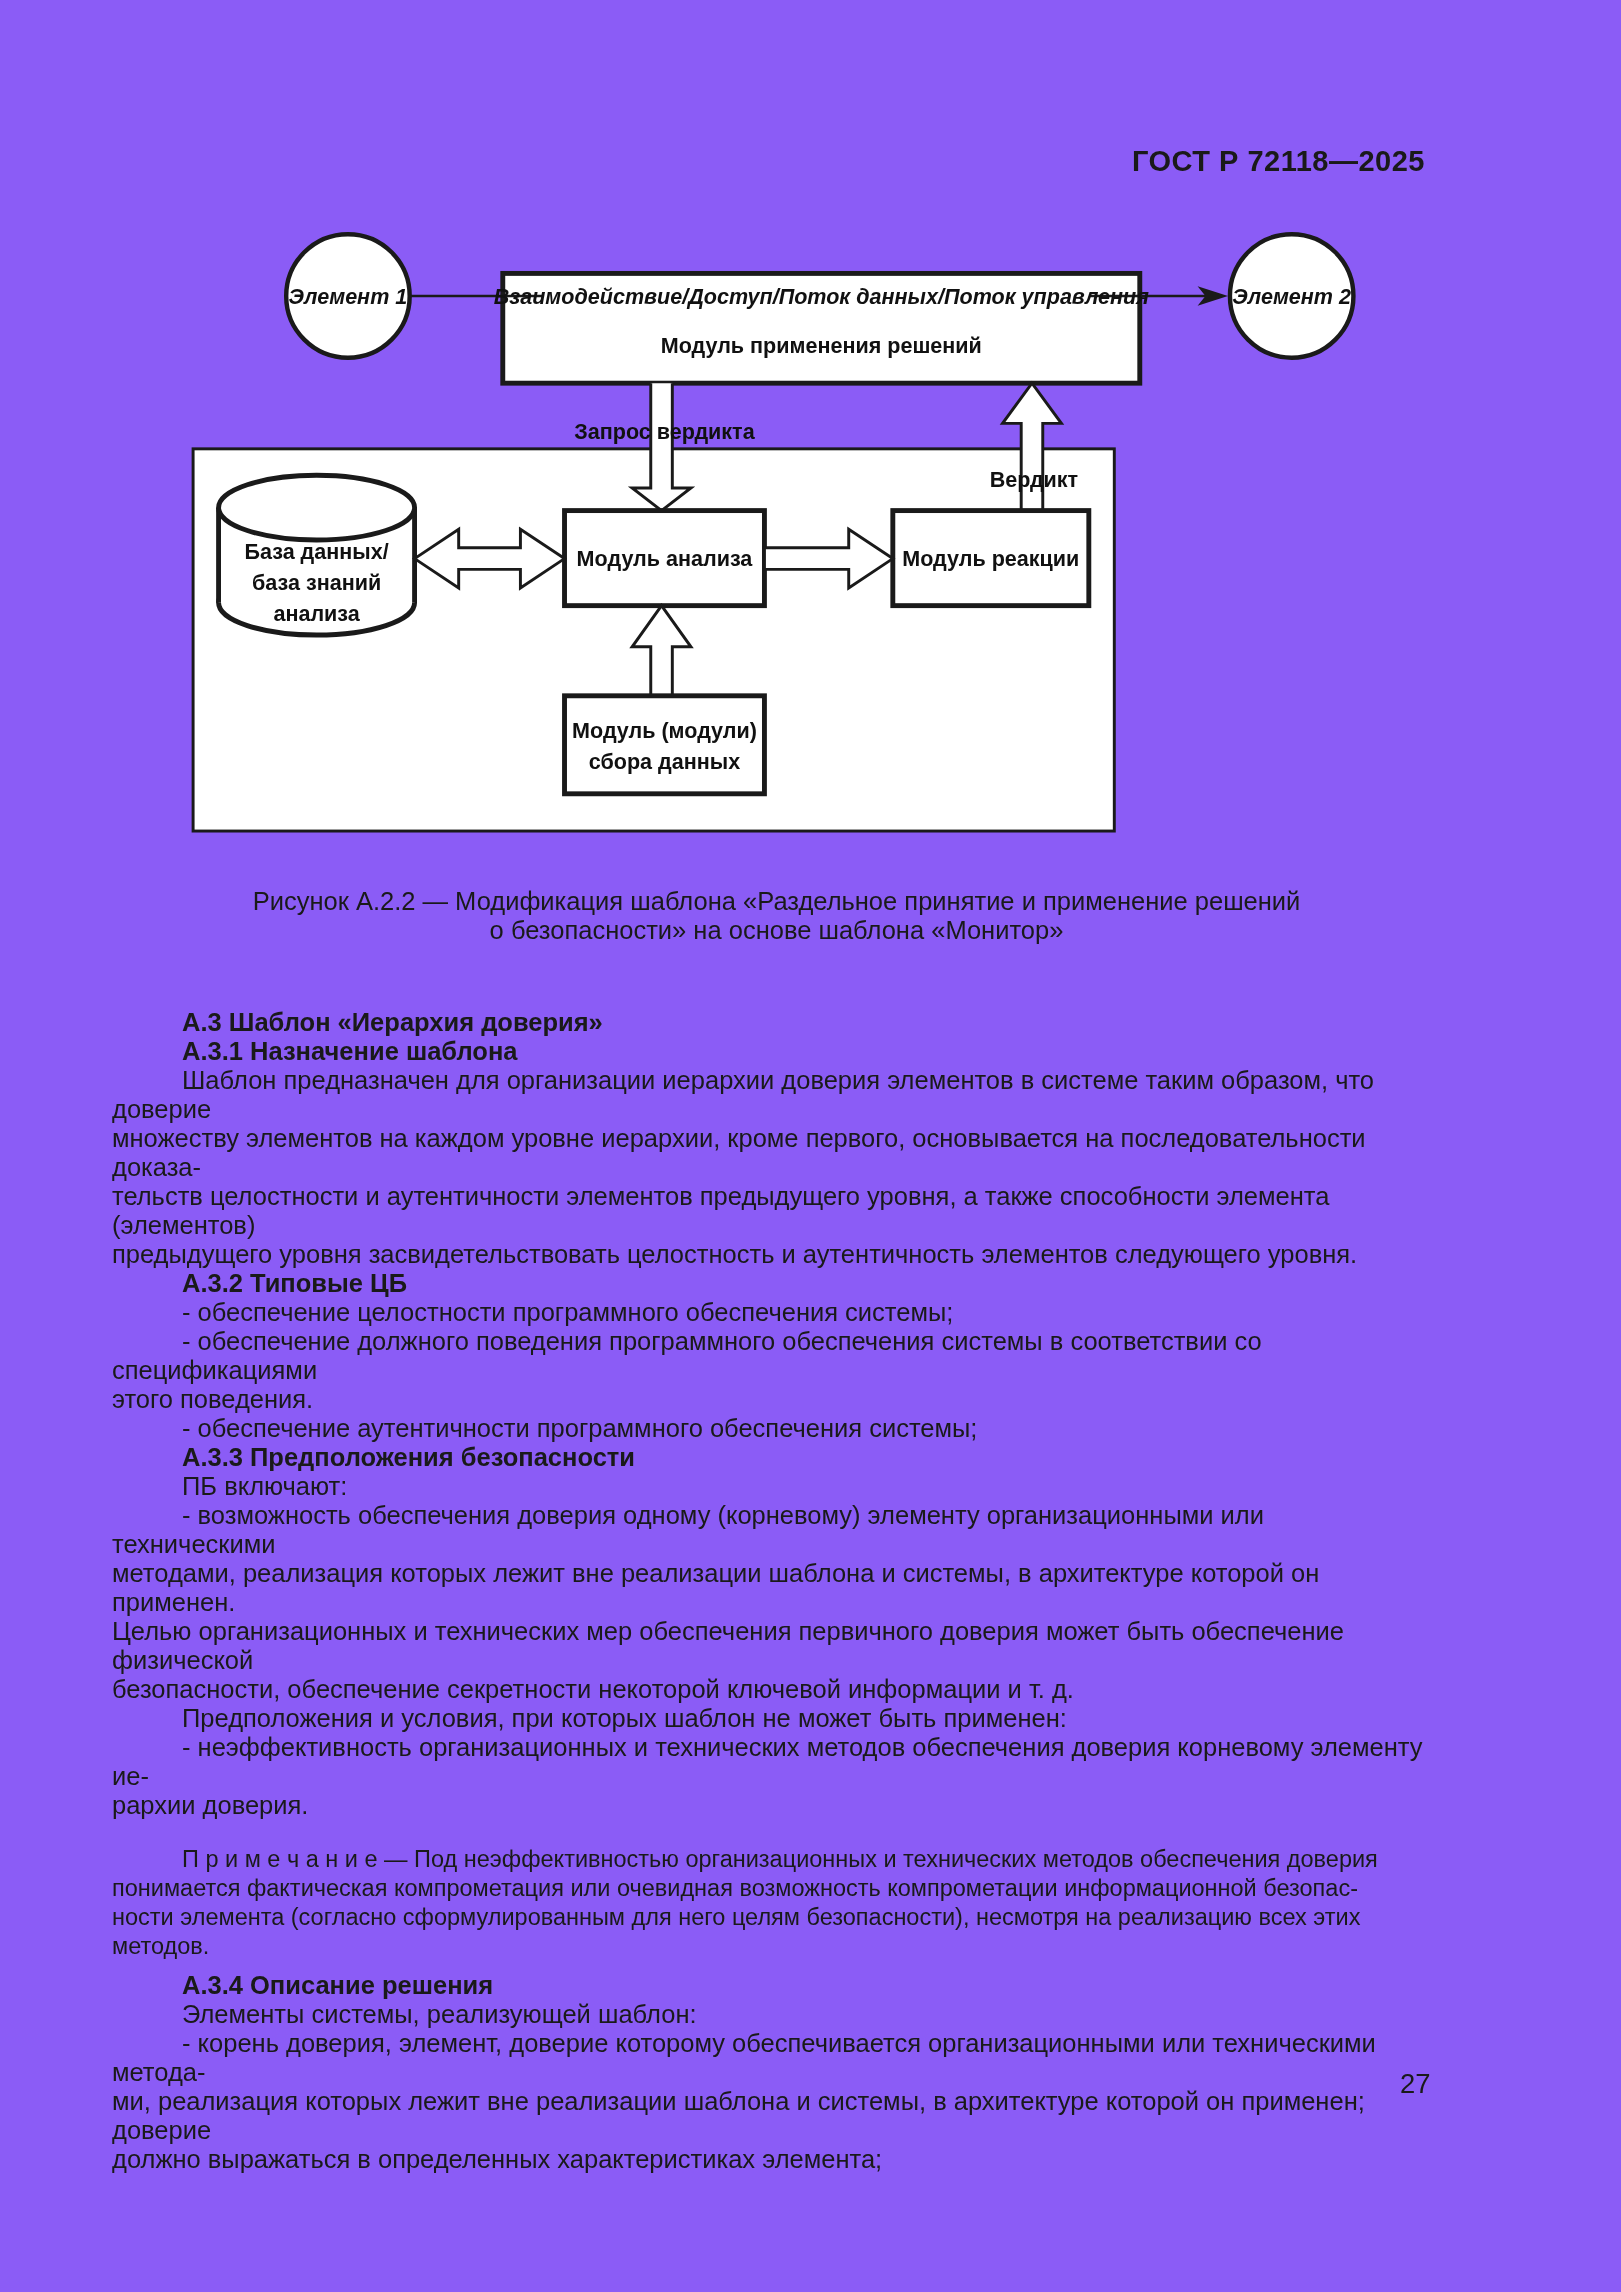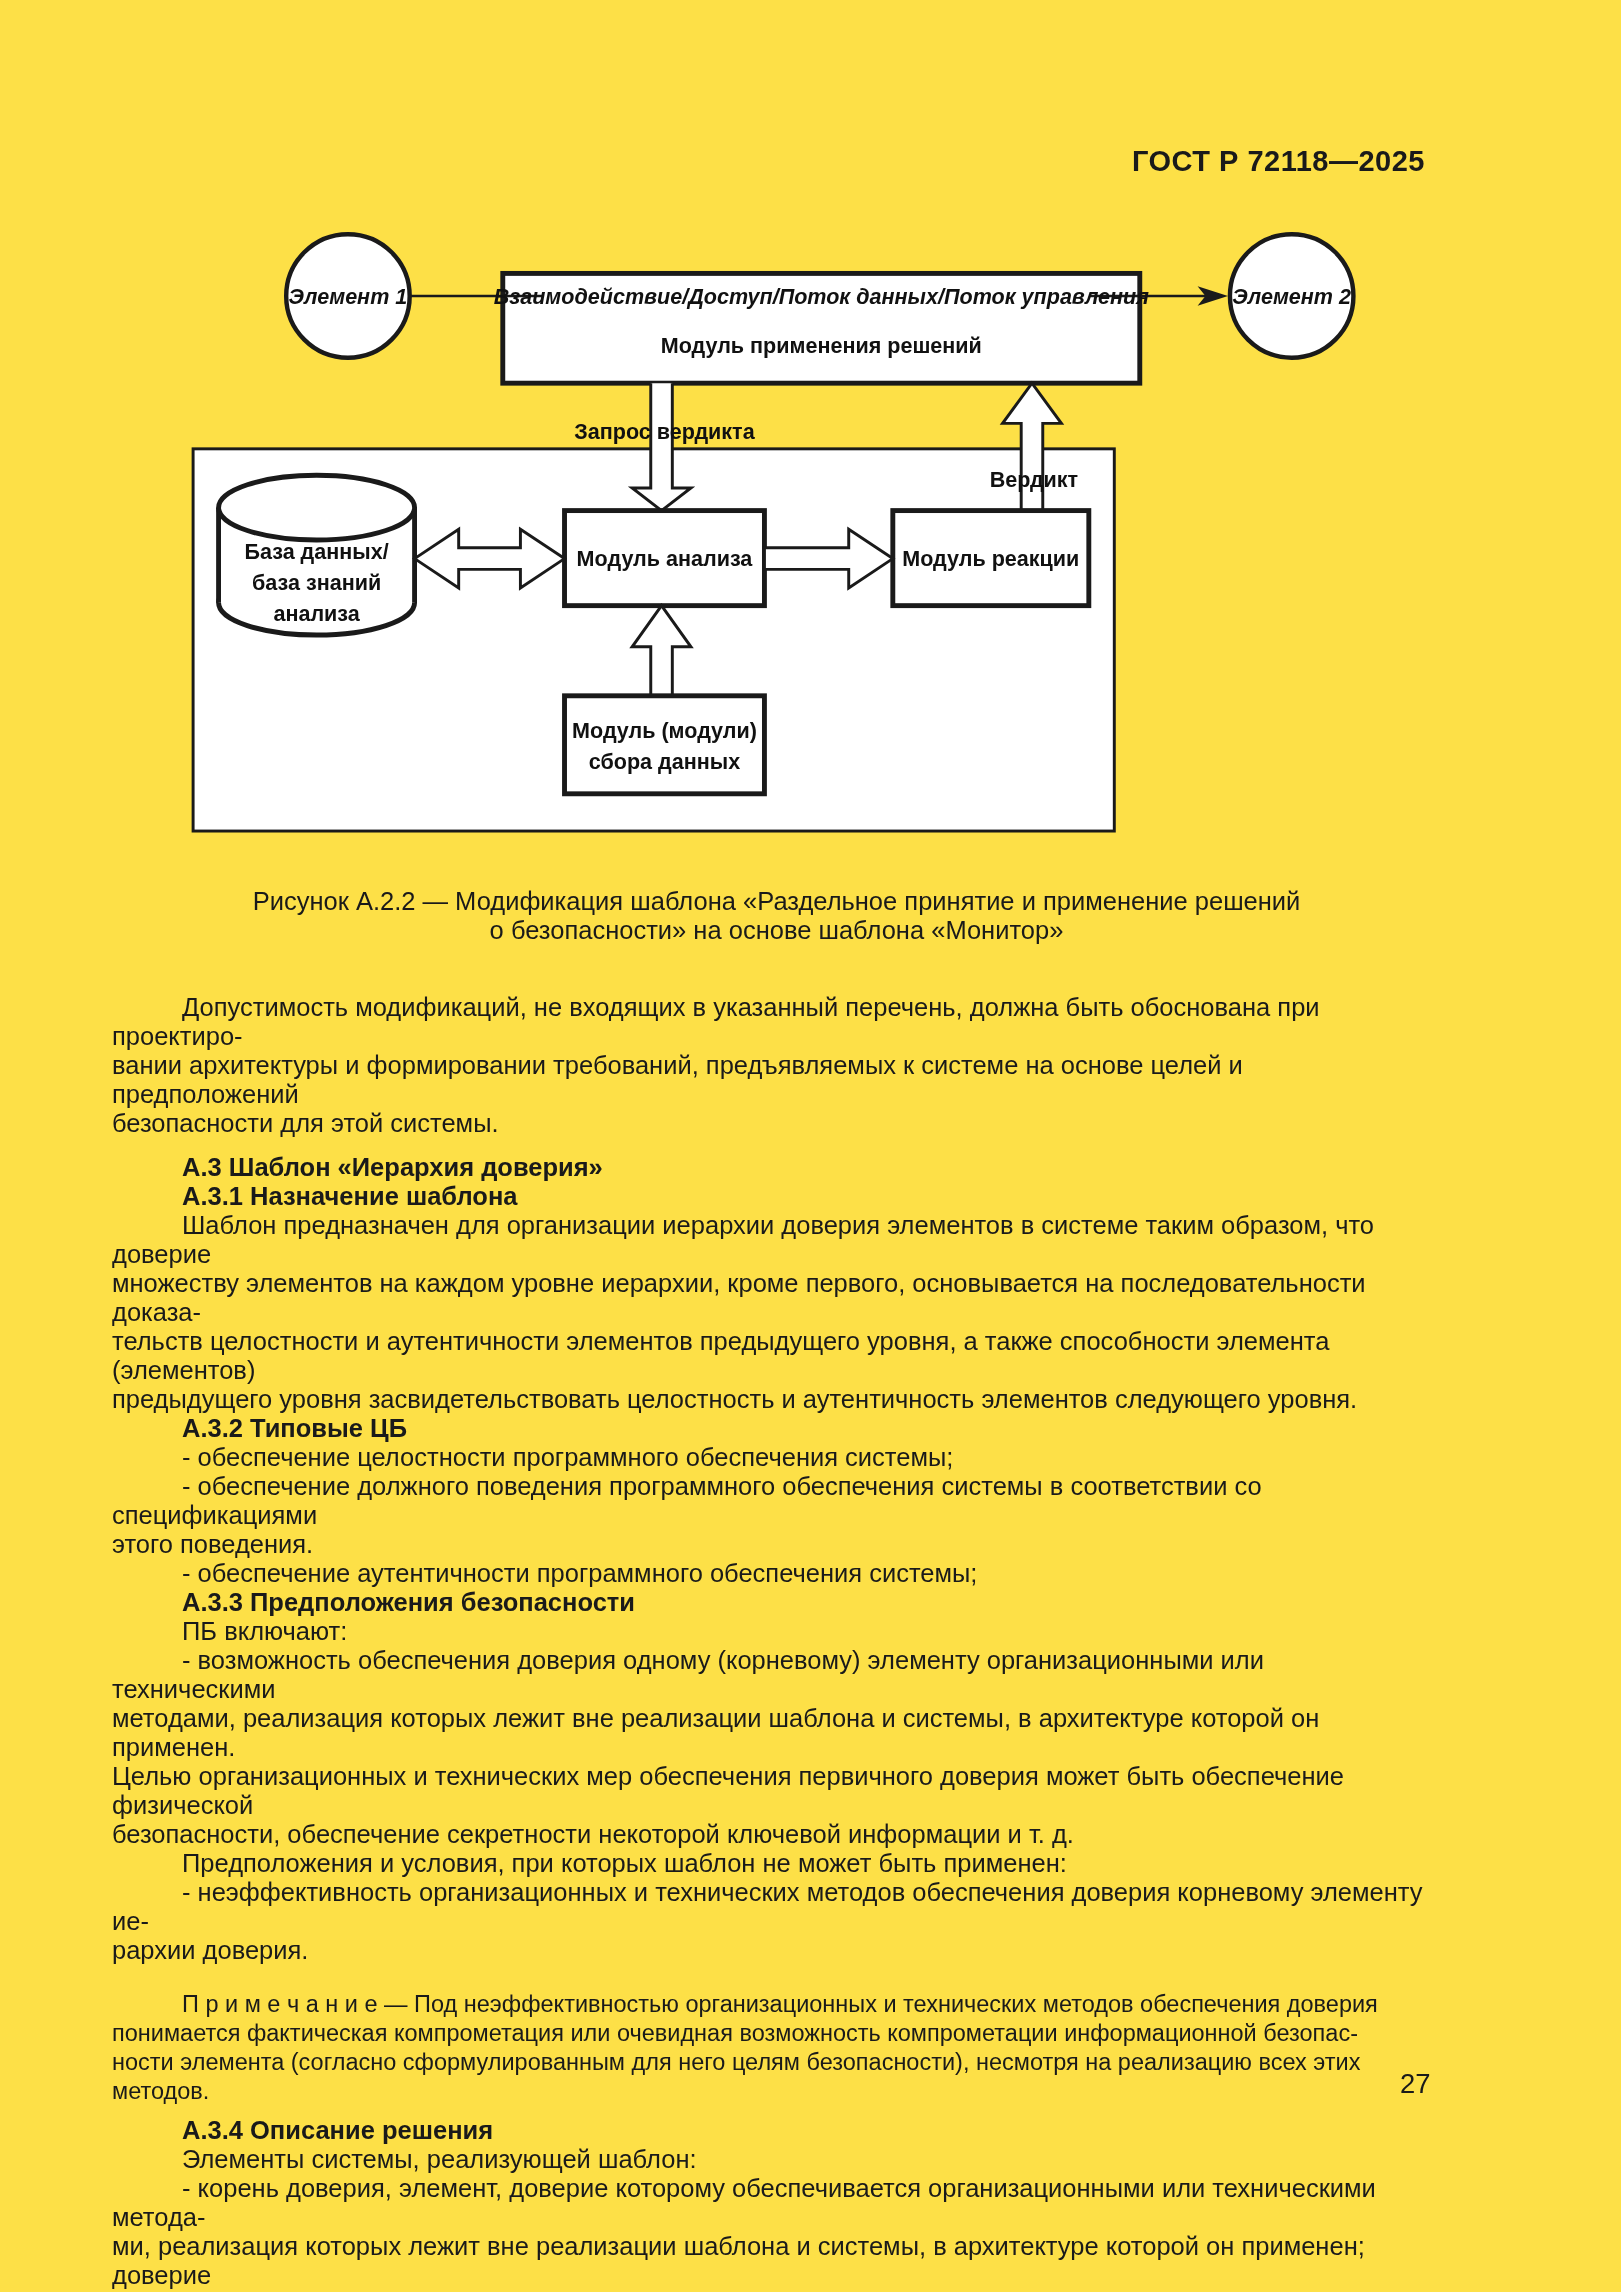--- a/index.html
+++ b/index.html
@@ -1,19 +1,19 @@
 <!DOCTYPE html>
 <html lang="ru"><head>
 <meta charset="utf-8">
 <style>
   html,body{margin:0;padding:0;background:#e8e8e8;}
   .page{
     position:relative;
     width:1621px;height:2293px;
-    background:#fde047;
+    background:#8b5cf6;
     font-family:"Liberation Sans",sans-serif;
     color:#111;
     overflow:hidden;
   }
   .doc-header{
     position:absolute;top:145px;right:196px;
     font-size:29px;font-weight:bold;color:#1a1a1a;
     letter-spacing:0.5px;
   }
   svg.diagram{position:absolute;top:0;left:0;}
@@ -98,23 +98,20 @@
     <text class="dgtxt" x="678" y="753" text-anchor="middle">Модуль (модули)</text>
     <text class="dgtxt" x="678" y="785" text-anchor="middle">сбора данных</text>
   </svg>
 
   <div class="caption">
     <div>Рисунок А.2.2 — Модификация шаблона «Раздельное принятие и применение решений</div>
     <div>о безопасности» на основе шаблона «Монитор»</div>
   </div>
 
   <div class="content">
-    <p>Допустимость модификаций, не входящих в указанный перечень, должна быть обоснована при проектиро-
-вании архитектуры и формировании требований, предъявляемых к системе на основе целей и предположений
-безопасности для этой системы.</p>
     <p class="head mt">А.3 Шаблон «Иерархия доверия»</p>
     <p class="head">А.3.1 Назначение шаблона</p>
     <p>Шаблон предназначен для организации иерархии доверия элементов в системе таким образом, что доверие
 множеству элементов на каждом уровне иерархии, кроме первого, основывается на последовательности доказа-
 тельств целостности и аутентичности элементов предыдущего уровня, а также способности элемента (элементов)
 предыдущего уровня засвидетельствовать целостность и аутентичность элементов следующего уровня.</p>
     <p class="head">А.3.2 Типовые ЦБ</p>
     <p>- обеспечение целостности программного обеспечения системы;</p>
     <p>- обеспечение должного поведения программного обеспечения системы в соответствии со спецификациями
 этого поведения.</p>

